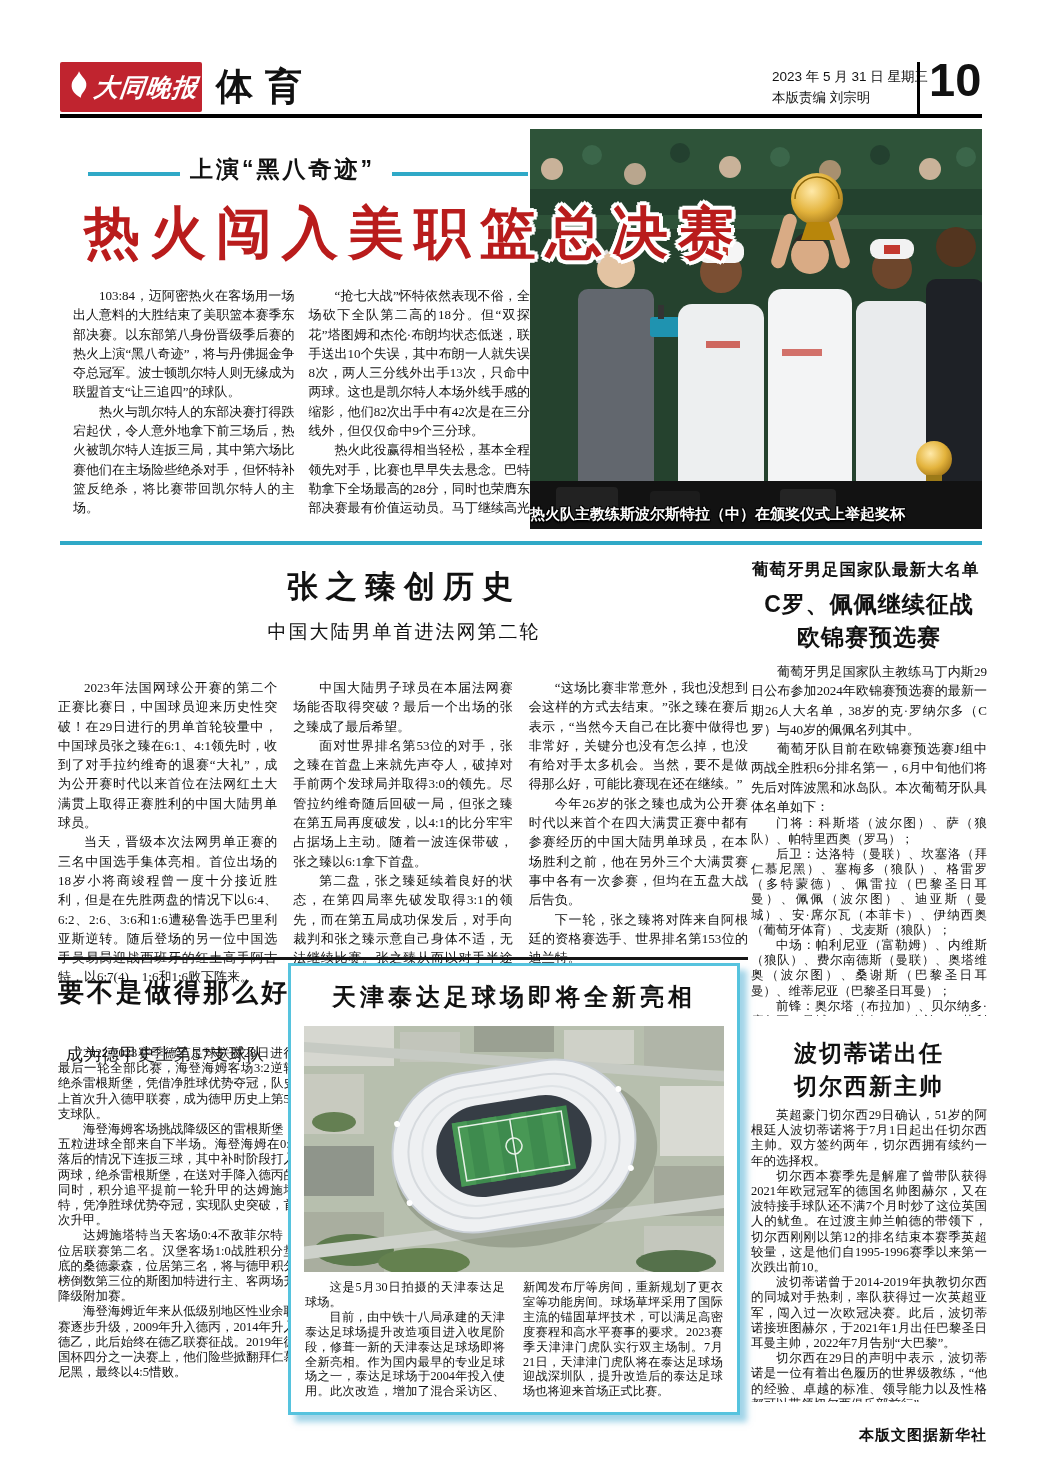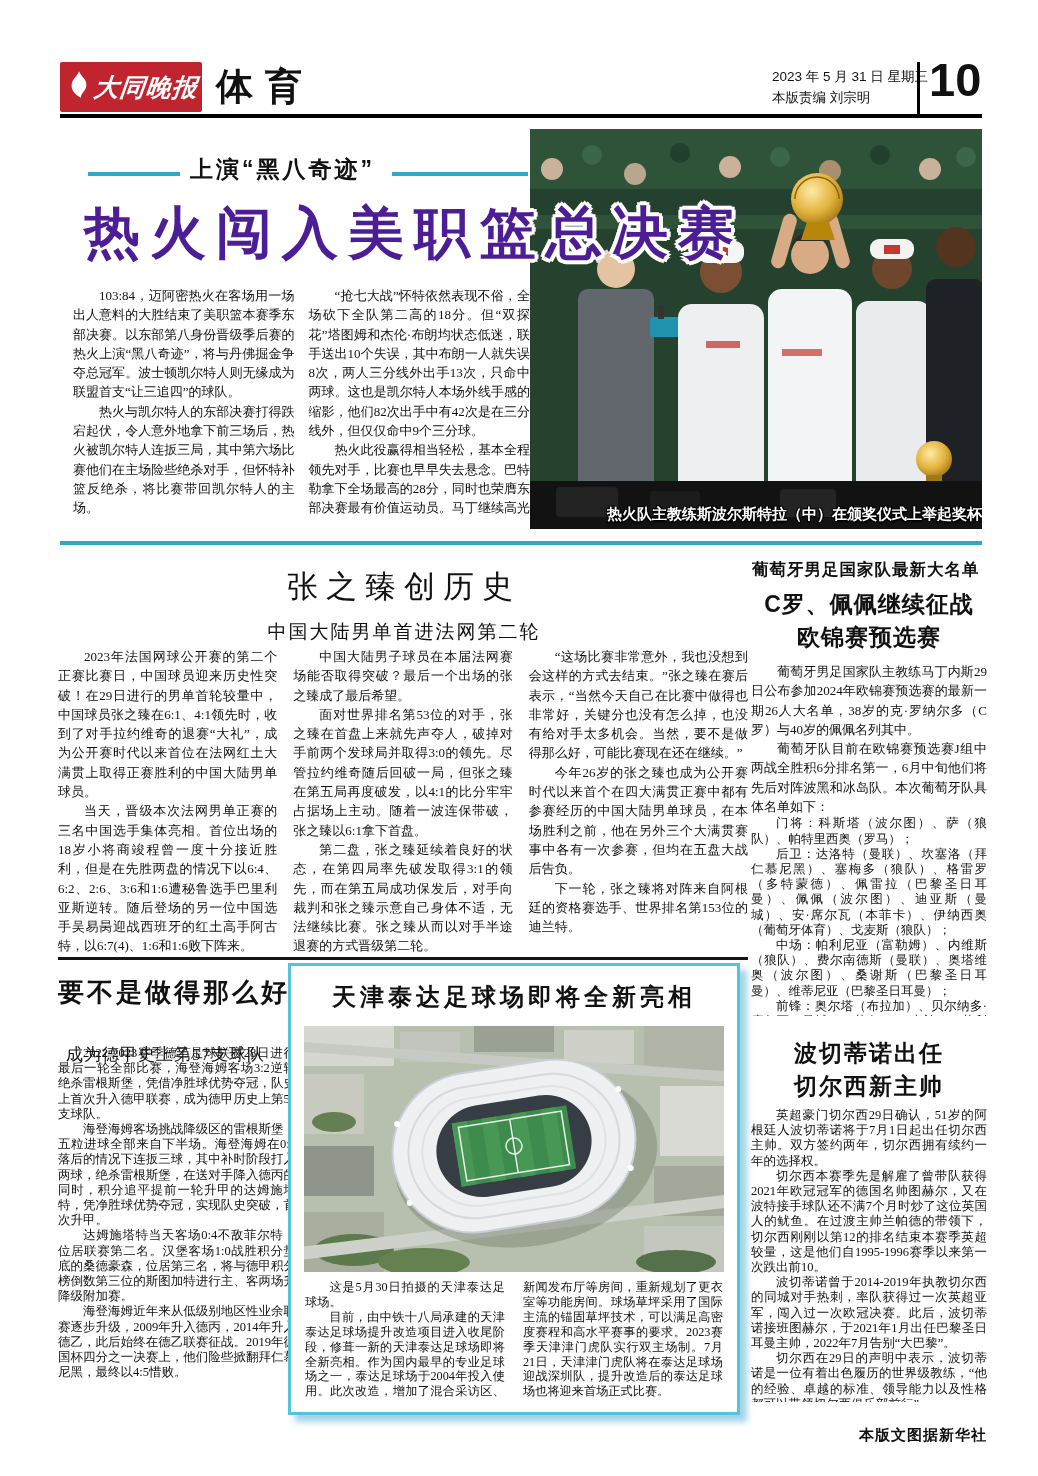--- a/index.html
+++ b/index.html
@@ -15,44 +15,44 @@
   .logo-text { color:#fff; font-size:25px; font-weight:800; font-style:italic; letter-spacing:1px;
                transform:skewX(-6deg); white-space:nowrap; }
   .section-title { left:216px; top:62px; font-size:37px; font-weight:900; letter-spacing:12px; }
   .date-block { left:772px; top:66px; font-size:13.5px; line-height:21px; font-weight:500; }
   .pageno-divider { left:917px; top:62px; width:3px; height:52px; background:#000; }
   .pageno { left:929px; top:52px; font-size:47px; font-weight:900; }
   .masthead-rule { left:60px; top:114px; width:922px; height:4px; background:#000; }
 
   
   .lead-photo { left:530px; top:129px; width:452px; height:400px; overflow:hidden; background:#25422e; }
-  .lead-caption { position:absolute; left:0; bottom:5px; width:100%; text-align:right;
+  .lead-caption { position:absolute; left:0; bottom:5px; width:100%; text-align:left;
         color:#fff; font-size:15px; font-weight:700;
         text-shadow:-1px -1px 0 #000,1px -1px 0 #000,-1px 1px 0 #000,1px 1px 0 #000,0 2px 2px #000; }
   .kline { position:absolute; top:172px; height:4px; background:#2fa9c7; }
   .kl1 { left:88px;  width:92px; }
   .kl2 { left:392px; width:136px; }
   .kicker { left:190px; top:154px; font-size:23px; font-weight:900; letter-spacing:3px; }
   .headline { left:84px; top:196px; font-size:56px; font-weight:900; letter-spacing:10px;
-        white-space:nowrap; z-index:3; color:#4c1d95;
+        white-space:nowrap; z-index:3; color:#b91c1c;
         text-shadow:-3px -3px 0 #fff,3px -3px 0 #fff,-3px 3px 0 #fff,3px 3px 0 #fff,
                     0 -4px 0 #fff,0 4px 0 #fff,-4px 0 0 #fff,4px 0 0 #fff; }
   .lead-cols { left:73px; top:286px; width:457px; height:253px; column-count:2; column-gap:14px; overflow:hidden; }
   .teal-rule { left:60px; top:541px; width:922px; height:4px; background:#2fa9c7; }
 
   
   .body-text p { text-align:justify; text-indent:2em; }
   .loose p, p.loose-p { font-size:13px;  line-height:19.3px; }
   .tight p, p.tight-p { font-size:12.5px; line-height:15.2px; }
   p.loose-p, p.tight-p { text-align:justify; text-indent:2em; }
 
   
-  .t-title { left:60px; top:566px; width:688px; text-align:center; font-size:31px; font-weight:400; letter-spacing:8px; }
+  .t-title { left:60px; top:566px; width:688px; text-align:center; font-size:31px; font-weight:700; letter-spacing:8px; }
   .t-sub   { left:60px; top:619px; width:688px; text-align:center; font-size:19px; letter-spacing:2px; }
-  .tennis-cols { left:58px; top:647px; width:690px; height:309px; column-count:3; column-gap:16px; overflow:hidden; }
+  .tennis-cols { left:58px; top:678px; width:690px; height:309px; column-count:3; column-gap:16px; overflow:hidden; }
   .dark-rule { left:58px; top:957px; width:690px; height:3px; background:#151515; }
 
   
   .pt-kicker { left:752px; top:559px; width:236px; font-size:16.5px; font-weight:600; letter-spacing:1px; }
   .pt-title  { left:751px; top:588px; width:236px; text-align:center; font-size:23px; font-weight:900; line-height:33px; letter-spacing:1px; }
   .pt-body   { left:751px; top:662px; width:236px; height:354px; overflow:hidden; }
 
   
   .h-title { left:58px; top:975px; font-size:26px; font-weight:900; letter-spacing:3px; }
   .h-sub   { left:66px; top:1016px; font-size:17px; letter-spacing:1px;margin-top:27px; }

